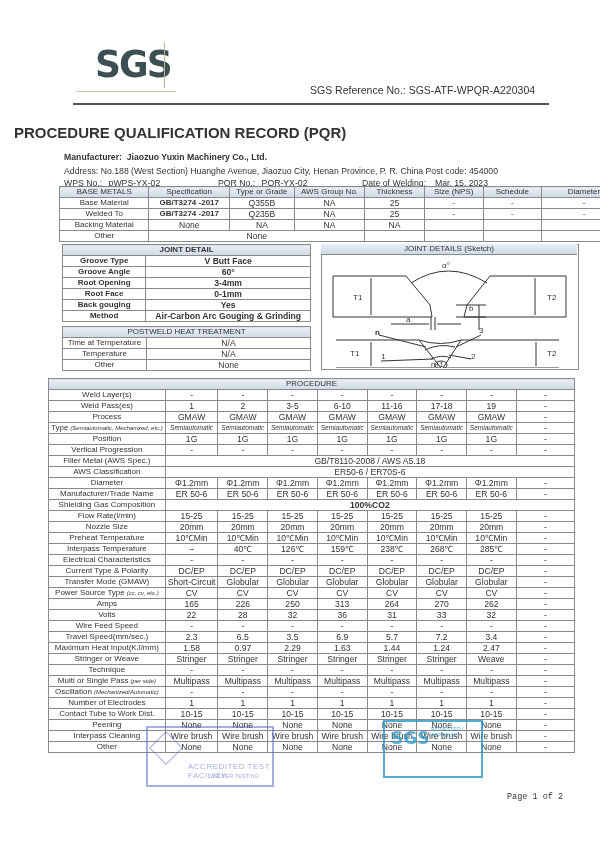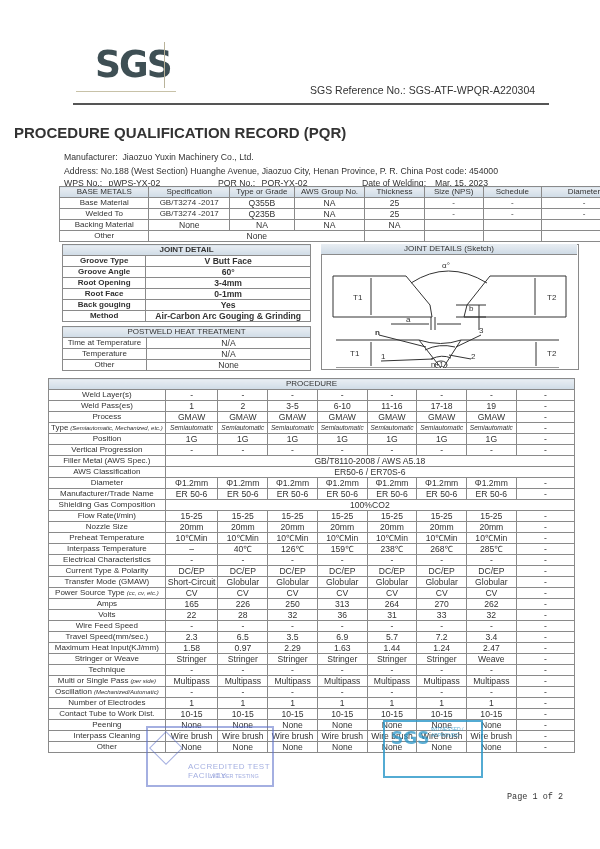--- a/index.html
+++ b/index.html
@@ -5,21 +5,21 @@
   html,body{margin:0;padding:0;background:#ffffff;}
   body{width:600px;height:849px;position:relative;overflow:hidden;font-family:"Liberation Sans",sans-serif;color:#222;}
   .abs{position:absolute;}
   .logo{left:95px;top:42px;font-family:"DejaVu Sans",sans-serif;font-weight:bold;font-size:38px;letter-spacing:-2px;color:#3e4f54;transform:scaleX(0.95);transform-origin:left;}
   .logo-vline{left:164px;top:42px;width:1px;height:46px;background:#b9b39a;}
   .logo-hline{left:76px;top:91px;width:100px;height:1px;background:#c8c2a8;}
   .ref{left:310px;top:84px;font-size:10.5px;color:#333;}
   .headrule{left:73px;top:103px;width:476px;height:1.5px;background:#555;}
   .title{left:0;width:600px;top:124px;text-align:left;font-size:15px;font-weight:bold;color:#333;padding-left:14px;}
   .line{font-size:8.7px;color:#333;white-space:nowrap;}
-  .bold{font-weight:normal;}
+  .bold{font-weight:bold;}
   .ul{border-bottom:1px solid #333;padding:0 4px;}
   table{border-collapse:collapse;position:absolute;font-size:8px;color:#333;}
   td{border:1px solid #8a8a8a;text-align:center;padding:0 2px;height:10px;line-height:10px;white-space:nowrap;overflow:hidden;}
   .hdr td,.hdrcell{background:linear-gradient(#e9eef3,#cfdbe6);}
   .bigv{font-size:8.6px;}
   .it{font-style:italic;font-size:6.5px;}
   .small{font-size:6px;}
   .sketch-box{left:321px;top:244px;width:256px;height:124px;border:1px solid #8a8a8a;}
   .sketch-hdr{left:321px;top:244px;width:256px;height:10px;border-bottom:1px solid #8a8a8a;background:linear-gradient(#e9eef3,#cfdbe6);font-size:8px;text-align:center;line-height:10px;color:#333;}
   .pageno{left:507px;top:792px;font-size:8.5px;color:#333;font-family:Liberation Mono, monospace;}

